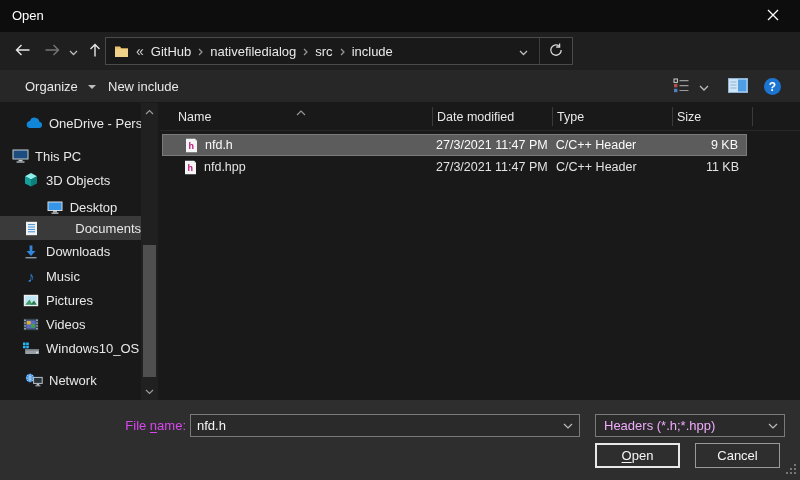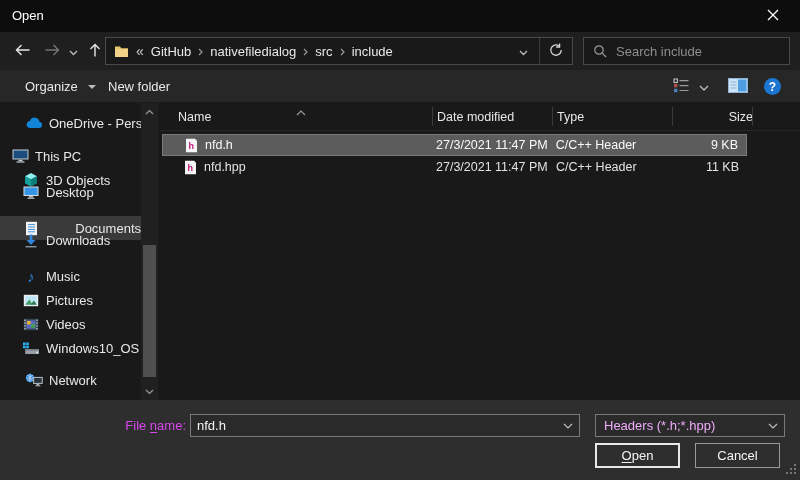--- a/index.html
+++ b/index.html
@@ -178,38 +178,29 @@
           <span>
             <svg width="14" height="14" viewBox="0 0 14 14">
                 <path d="M12.2 7A5.2 5.2 0 1 1 10 2.8" fill="none" stroke="#d8d8d8" stroke-width="1.3"></path>
                 <path d="M10.6 0.6v3.4H7.2" fill="none" stroke="#d8d8d8" stroke-width="1.3"></path>
               </svg>
           </span>
         </div>
       </div>
     </div>
 
-    <div class="searchbox">
-      <div class="addr-btn">
-        <svg width="14" height="14" viewBox="0 0 14 14">
-            <circle cx="6" cy="6" r="4.2" fill="none" stroke="#9a9a9a" stroke-width="1.2"></circle>
-            <path d="M9.2 9.2 13 13" stroke="#9a9a9a" stroke-width="1.2"></path>
-          </svg>
-      </div>
-      <input type="text" placeholder="Search include" style="">
-    </div>
   </div>
 
   <div class="toolbar">
     <div class="tool-item" style="left:25px;">
       <span>Organize</span>
       <span class="tri-down"></span>
     </div>
     <div class="tool-item" style="left:108px;">
-      <span>New folder</span>
+      <span>New include</span>
     </div>
     <div class="tool-item" style="left:673px;">
       <span>
         <svg width="18" height="15" viewBox="0 0 18 15">
           <rect x="1" y="1" width="3.4" height="3.4" fill="none" stroke="#cfcfcf" stroke-width="1"></rect>
           <rect x="1" y="5.9" width="3.4" height="3.4" fill="#b3504b"></rect>
           <rect x="1" y="10.8" width="3.4" height="3.4" fill="#4f81bd"></rect>
           <path d="M6.5 2.7h9M6.5 7.6h9M6.5 12.5h9" stroke="#9a9a9a" stroke-width="1.2"></path>
         </svg>
       </span>
@@ -263,42 +254,42 @@
         <span class="ic">
           <svg width="16" height="16" viewBox="0 0 16 16">
               <polygon points="8,1 14,4.2 8,7.4 2,4.2" fill="#8ef0ea"></polygon>
               <polygon points="2,4.2 8,7.4 8,14.6 2,11.4" fill="#14a09a"></polygon>
               <polygon points="14,4.2 8,7.4 8,14.6 14,11.4" fill="#0c7f7a"></polygon>
             </svg>
         </span>
         <span>3D Objects</span>
       </div>
 
-      <div class="side-item ind2" style="top:77px;">
+      <div class="side-item ind2" style="top:92px;justify-content:center;">
         <span class="ic">
           <svg width="16" height="13" viewBox="0 0 16 13">
               <rect x="1" y="1" width="14" height="8.5" fill="#3795e8" stroke="#d5dde2" stroke-width="1"></rect>
               <rect x="6" y="10.2" width="4" height="1.2" fill="#d5dde2"></rect>
               <rect x="4.5" y="11.6" width="7" height="1.1" fill="#d5dde2"></rect>
             </svg>
         </span>
         <span>Desktop</span>
       </div>
 
       <div class="side-item ind2 sel" style="top:113px;justify-content:space-between;">
         <span class="ic">
           <svg width="13" height="15" viewBox="0 0 13 15">
               <rect x="1" y="0.8" width="11" height="13.4" fill="#f2f2f2"></rect>
               <path d="M3 3.6h7M3 6h7M3 8.4h7M3 10.8h7" stroke="#3d8fd9" stroke-width="1"></path>
             </svg>
         </span>
         <span>Documents</span>
       </div>
 
-      <div class="side-item ind2" style="top:125px;">
+      <div class="side-item ind2" style="top:136px;">
         <span class="ic">
           <svg width="16" height="15" viewBox="0 0 16 15">
               <path d="M6.6 1.5h2.8v5.5h3.1L8 12 3.5 7h3.1z" fill="#2f86dc"></path>
               <path d="M2.5 13h11v1.4h-11z" fill="#8a97a3"></path>
             </svg>
         </span>
         <span>Downloads</span>
       </div>
 
       <div class="side-item ind2" style="top:161px;">
@@ -393,21 +384,21 @@
           <span class="hsep" style="right:0;"></span>
         </div>
         <div class="hc" style="width:120px;padding-left:4px;">
           <span>Date modified</span>
           <span class="hsep" style="right:0;"></span>
         </div>
         <div class="hc" style="width:120px;padding-left:4px;">
           <span>Type</span>
           <span class="hsep" style="right:0;"></span>
         </div>
-        <div class="hc" style="width:80px;padding-left:4px;justify-content:flex-end;">
+        <div class="hc" style="width:80px;padding-left:4px;">
           <span>Size</span>
           <span class="hsep" style="right:0;"></span>
         </div>
       </div>
 
       <div class="rows">
         <div class="frow sel">
           <div class="c-name">
             <span class="ic">
               <svg width="13" height="15" viewBox="0 0 13 15">

